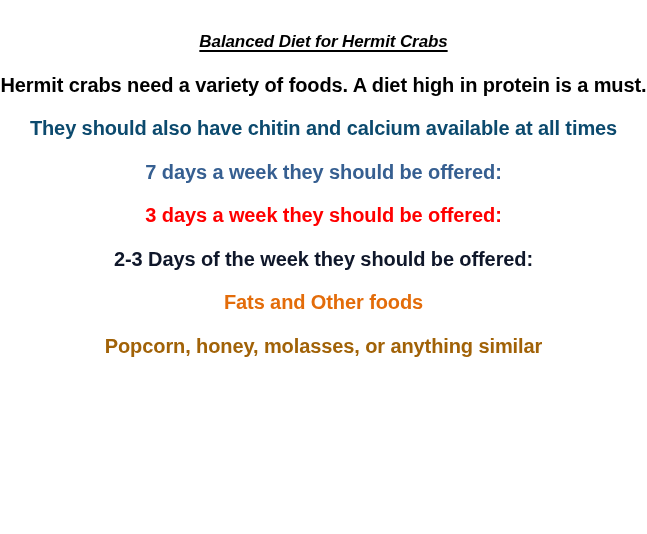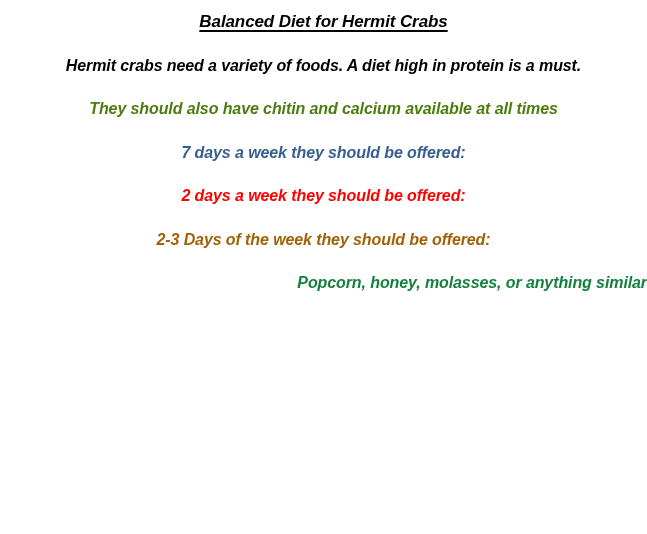--- a/index.html
+++ b/index.html
@@ -5,58 +5,58 @@
   html, body {
     margin: 0;
     padding: 0;
     background: #ffffff;
   }
   .page {
     width: 647px;
     height: 534px;
     background: #ffffff;
     box-sizing: border-box;
-    padding-top: 0;
+    padding-top: 20px;
     overflow: hidden;
     font-family: "Liberation Sans", sans-serif;
     font-weight: bold;
   }
   .line {
     margin: 0;
     line-height: 43.5px;
     height: 43.5px;
     text-align: center;
     white-space: nowrap;
-    font-size: 16px;
+    font-size: 20px;
     letter-spacing: -0.1px;
-    font-style: italic;
   }
   .title {
     font-size: 17px;
     font-style: italic;
     text-decoration: underline;
     text-decoration-thickness: 2px;
     text-underline-offset: 3px;
   }
 </style>
 </head>
 <body>
 
 <div class="page">
   <p class="line title" style="color: rgb(0, 0, 0);">Balanced Diet for Hermit Crabs</p>
 
   <p class="line" style="color: rgb(0, 0, 0);">Hermit crabs need a variety of foods. A diet high in protein is a must.</p>
 
-  <p class="line" style="color: #4d7c0f;">They should also have chitin and calcium available at all times</p>
+  <p class="line" style="color: #0c4a6e;">They should also have chitin and calcium available at all times</p>
 
 
   <p class="line" style="color: rgb(54, 95, 145);">7 days a week they should be offered:</p>
 
 
-  <p class="line" style="color: rgb(255, 0, 0);">2 days a week they should be offered:</p>
+  <p class="line" style="color: rgb(255, 0, 0);">3 days a week they should be offered:</p>
 
 
-  <p class="line" style="color: #a16207;">2-3 Days of the week they should be offered:</p>
+  <p class="line" style="color: #0f172a;">2-3 Days of the week they should be offered:</p>
 
+  <p class="line" style="color: rgb(227, 108, 10);">Fats and Other foods</p>
 
-  <p class="line" style="color: #15803d; text-align: right;">Popcorn, honey, molasses, or anything similar</p>
+  <p class="line" style="color: #a16207;">Popcorn, honey, molasses, or anything similar</p>
 
 </div>
 
 </body></html>

